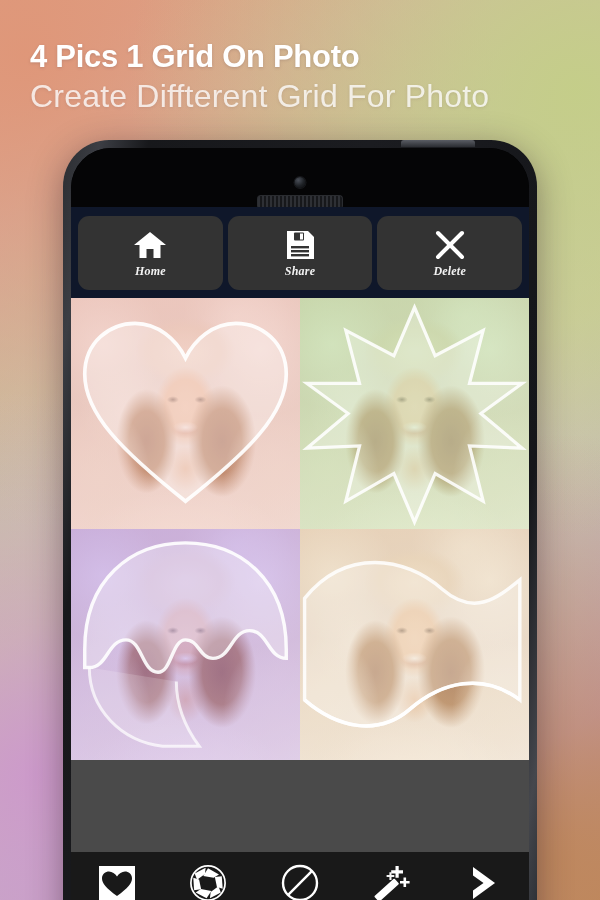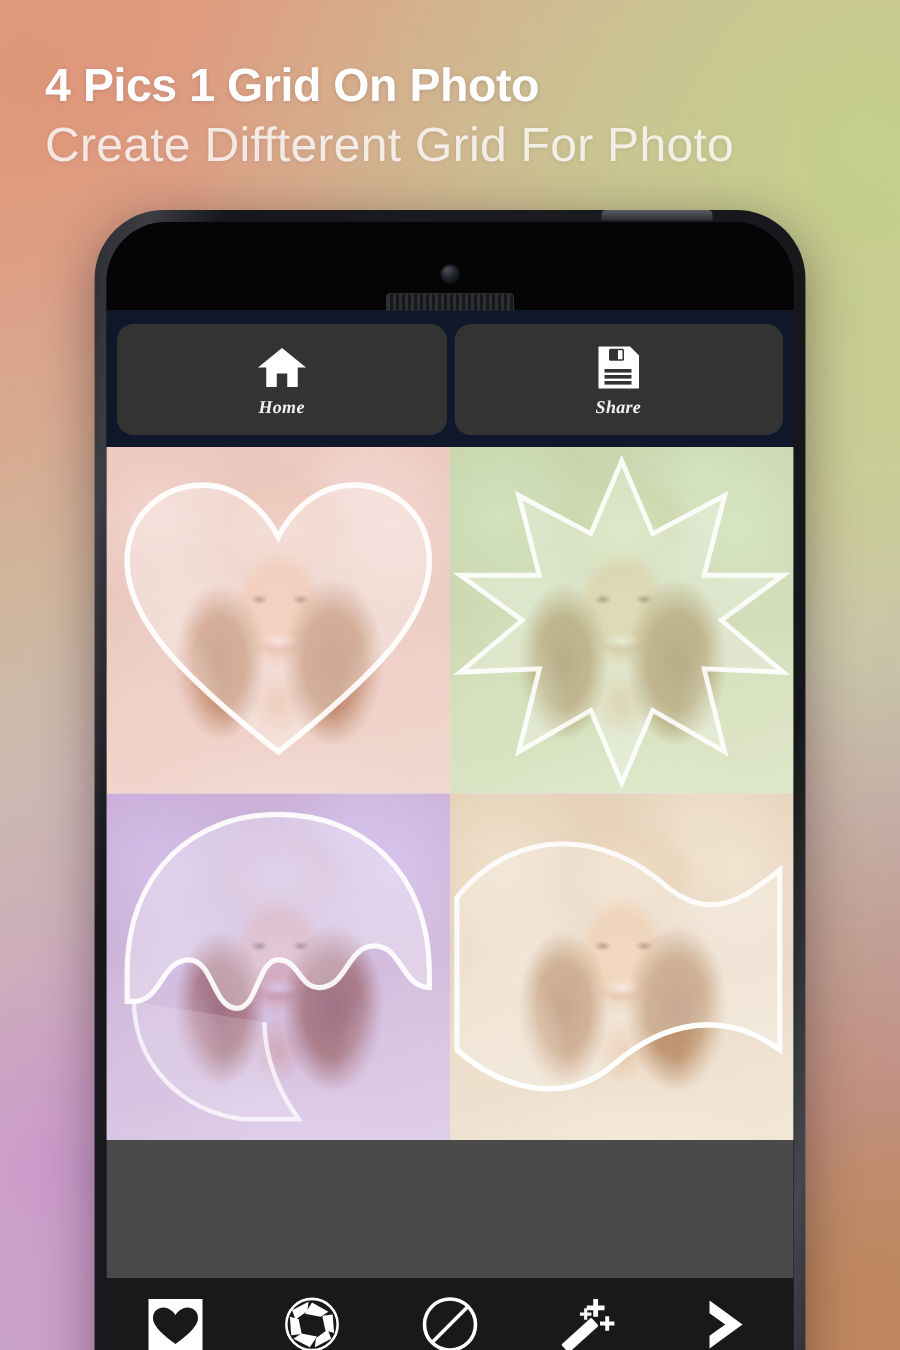--- a/index.html
+++ b/index.html
@@ -278,20 +278,29 @@
                 <rect x="15" y="3.5" width="3" height="6" fill="#fff"></rect>
                 <rect x="6" y="16" width="18" height="2.4" fill="#333333"></rect>
                 <rect x="6" y="20" width="18" height="2.4" fill="#333333"></rect>
                 <rect x="6" y="24" width="18" height="2.4" fill="#333333"></rect>
               </svg>
             </span>
             <span class="lb">Share</span>
           </div>
 
 
+          <div class="tb-btn">
+            <span class="ic">
+              <svg width="32" height="30" viewBox="0 0 32 30">
+                <line x1="4" y1="3" x2="28" y2="27" stroke="#fff" stroke-width="4" stroke-linecap="round"></line>
+                <line x1="28" y1="3" x2="4" y2="27" stroke="#fff" stroke-width="4" stroke-linecap="round"></line>
+              </svg>
+            </span>
+            <span class="lb">Delete</span>
+          </div>
 
         </div>
 
         <div class="grid">
 
           <div class="cell">
             <div class="portrait"></div>
             <div class="tint" style="background:linear-gradient(160deg, rgba(232,170,155,0.50), rgba(236,186,172,0.44));"></div>
             <div class="shape-ovl">
               <svg viewBox="0 0 100 100" preserveAspectRatio="none">

